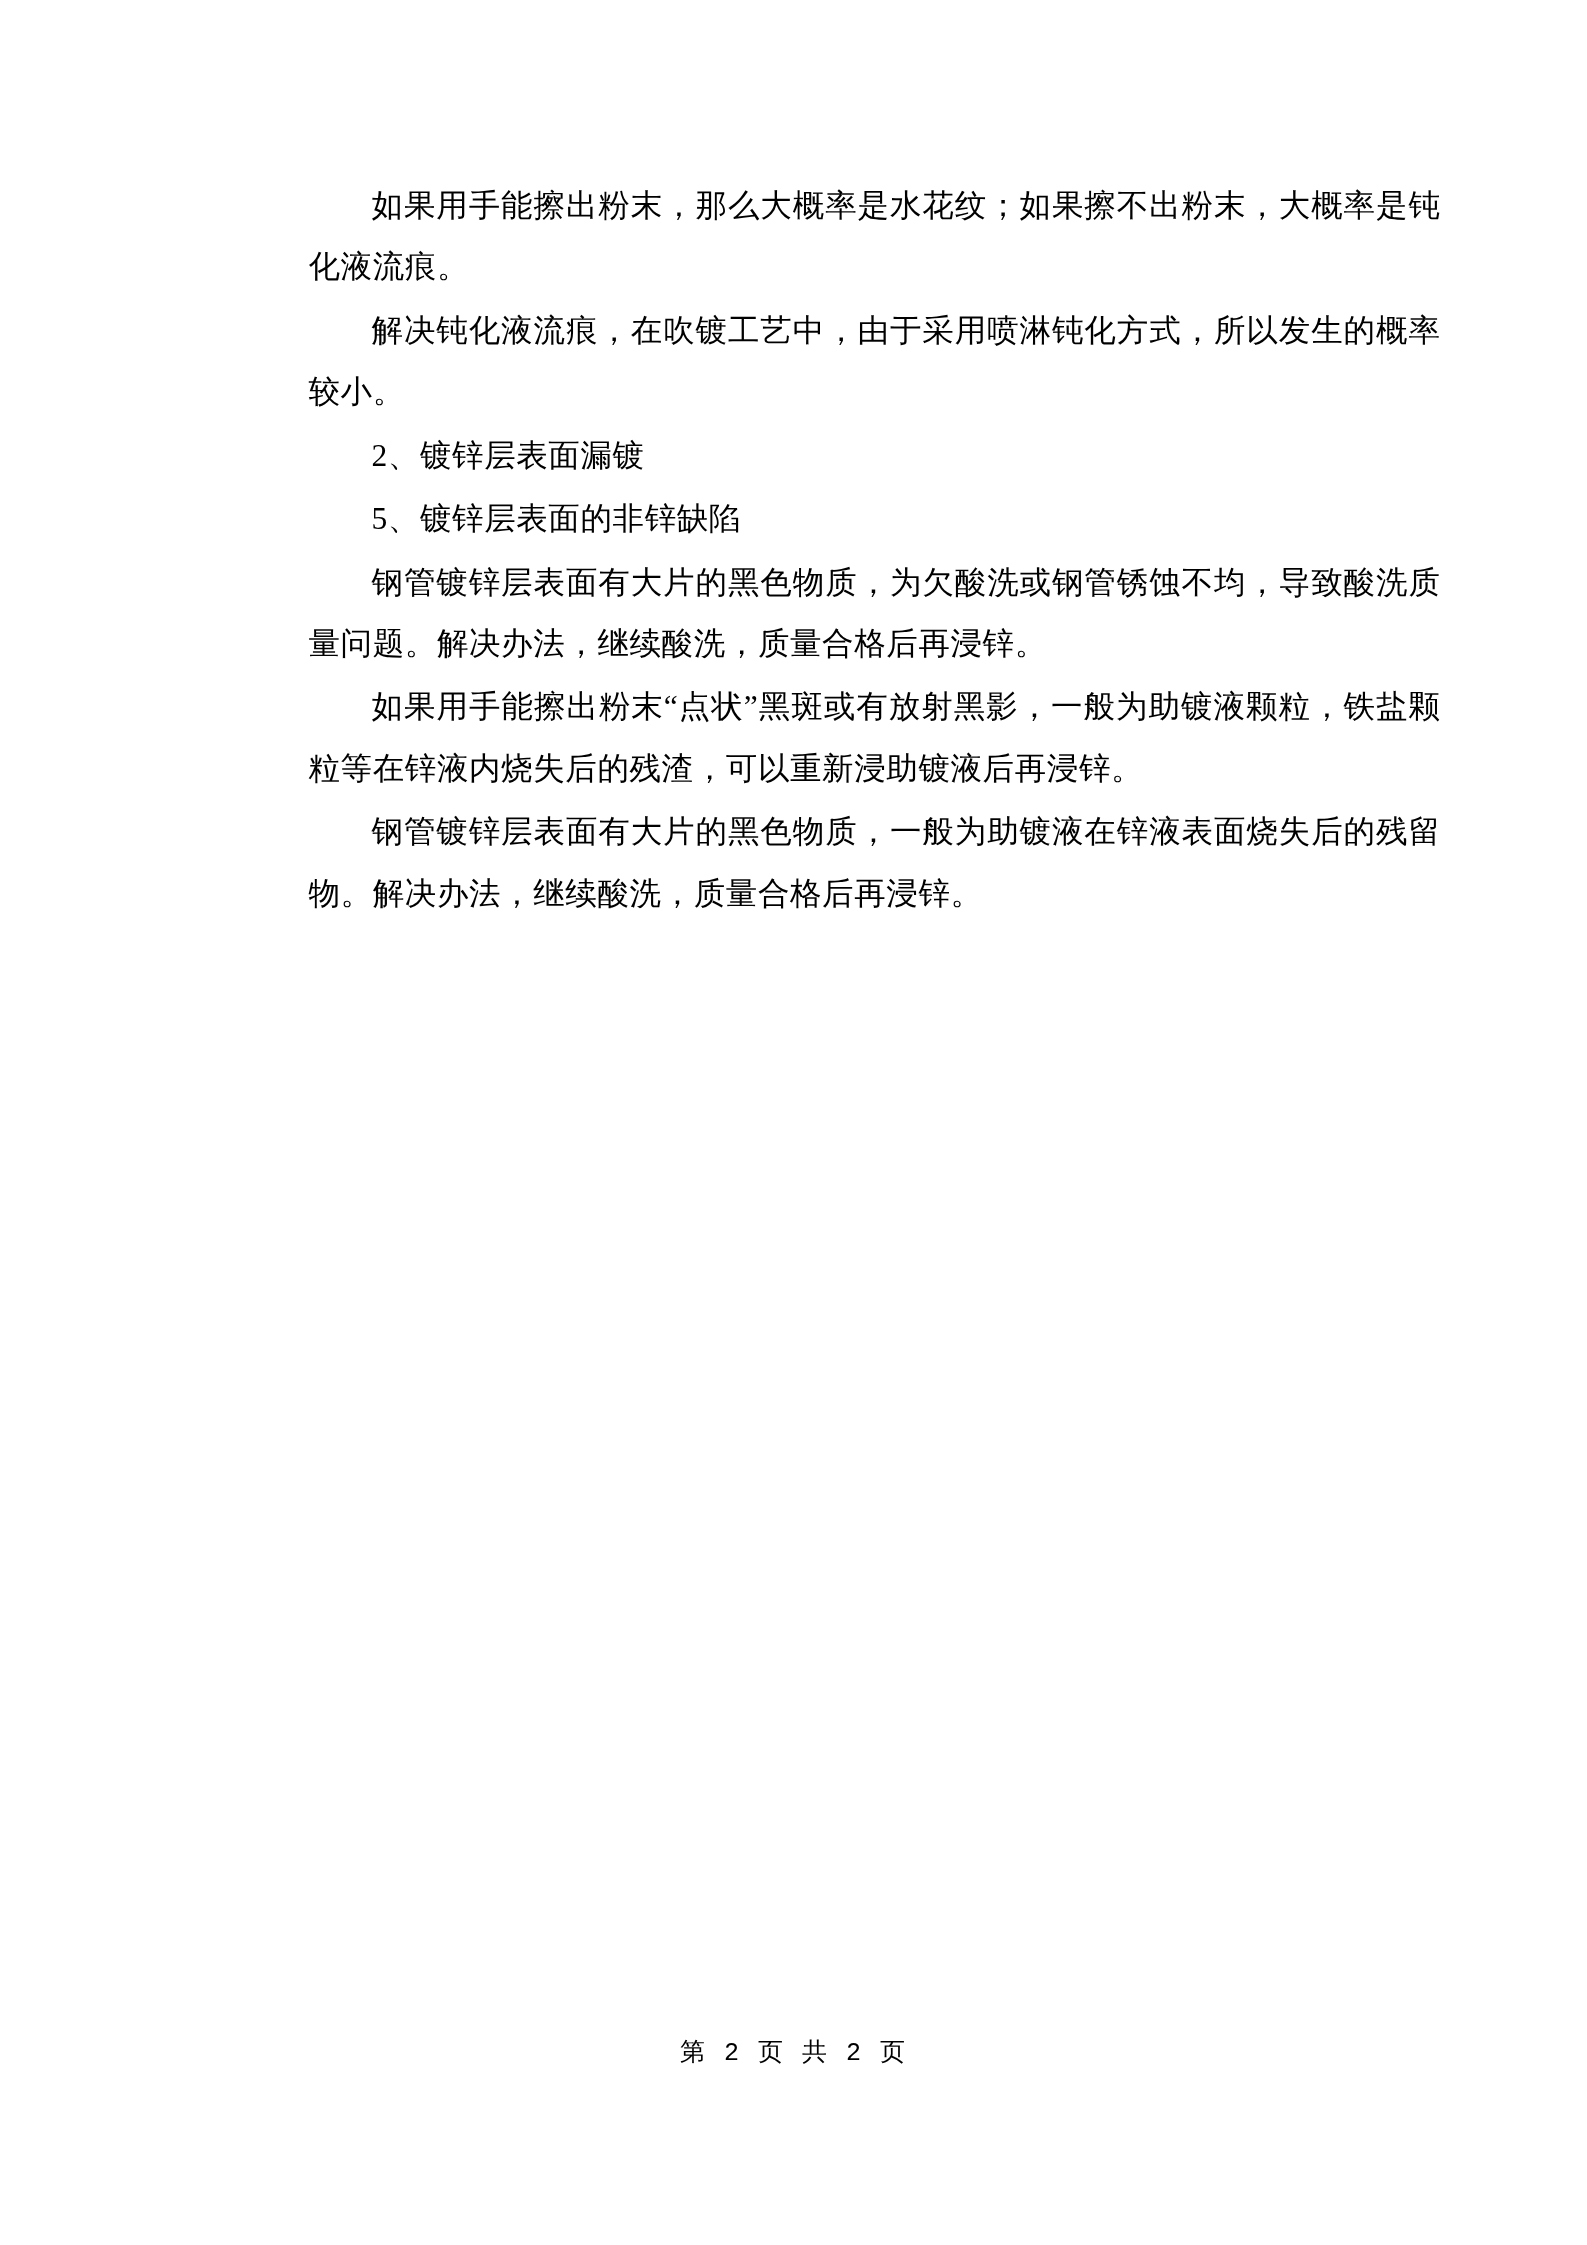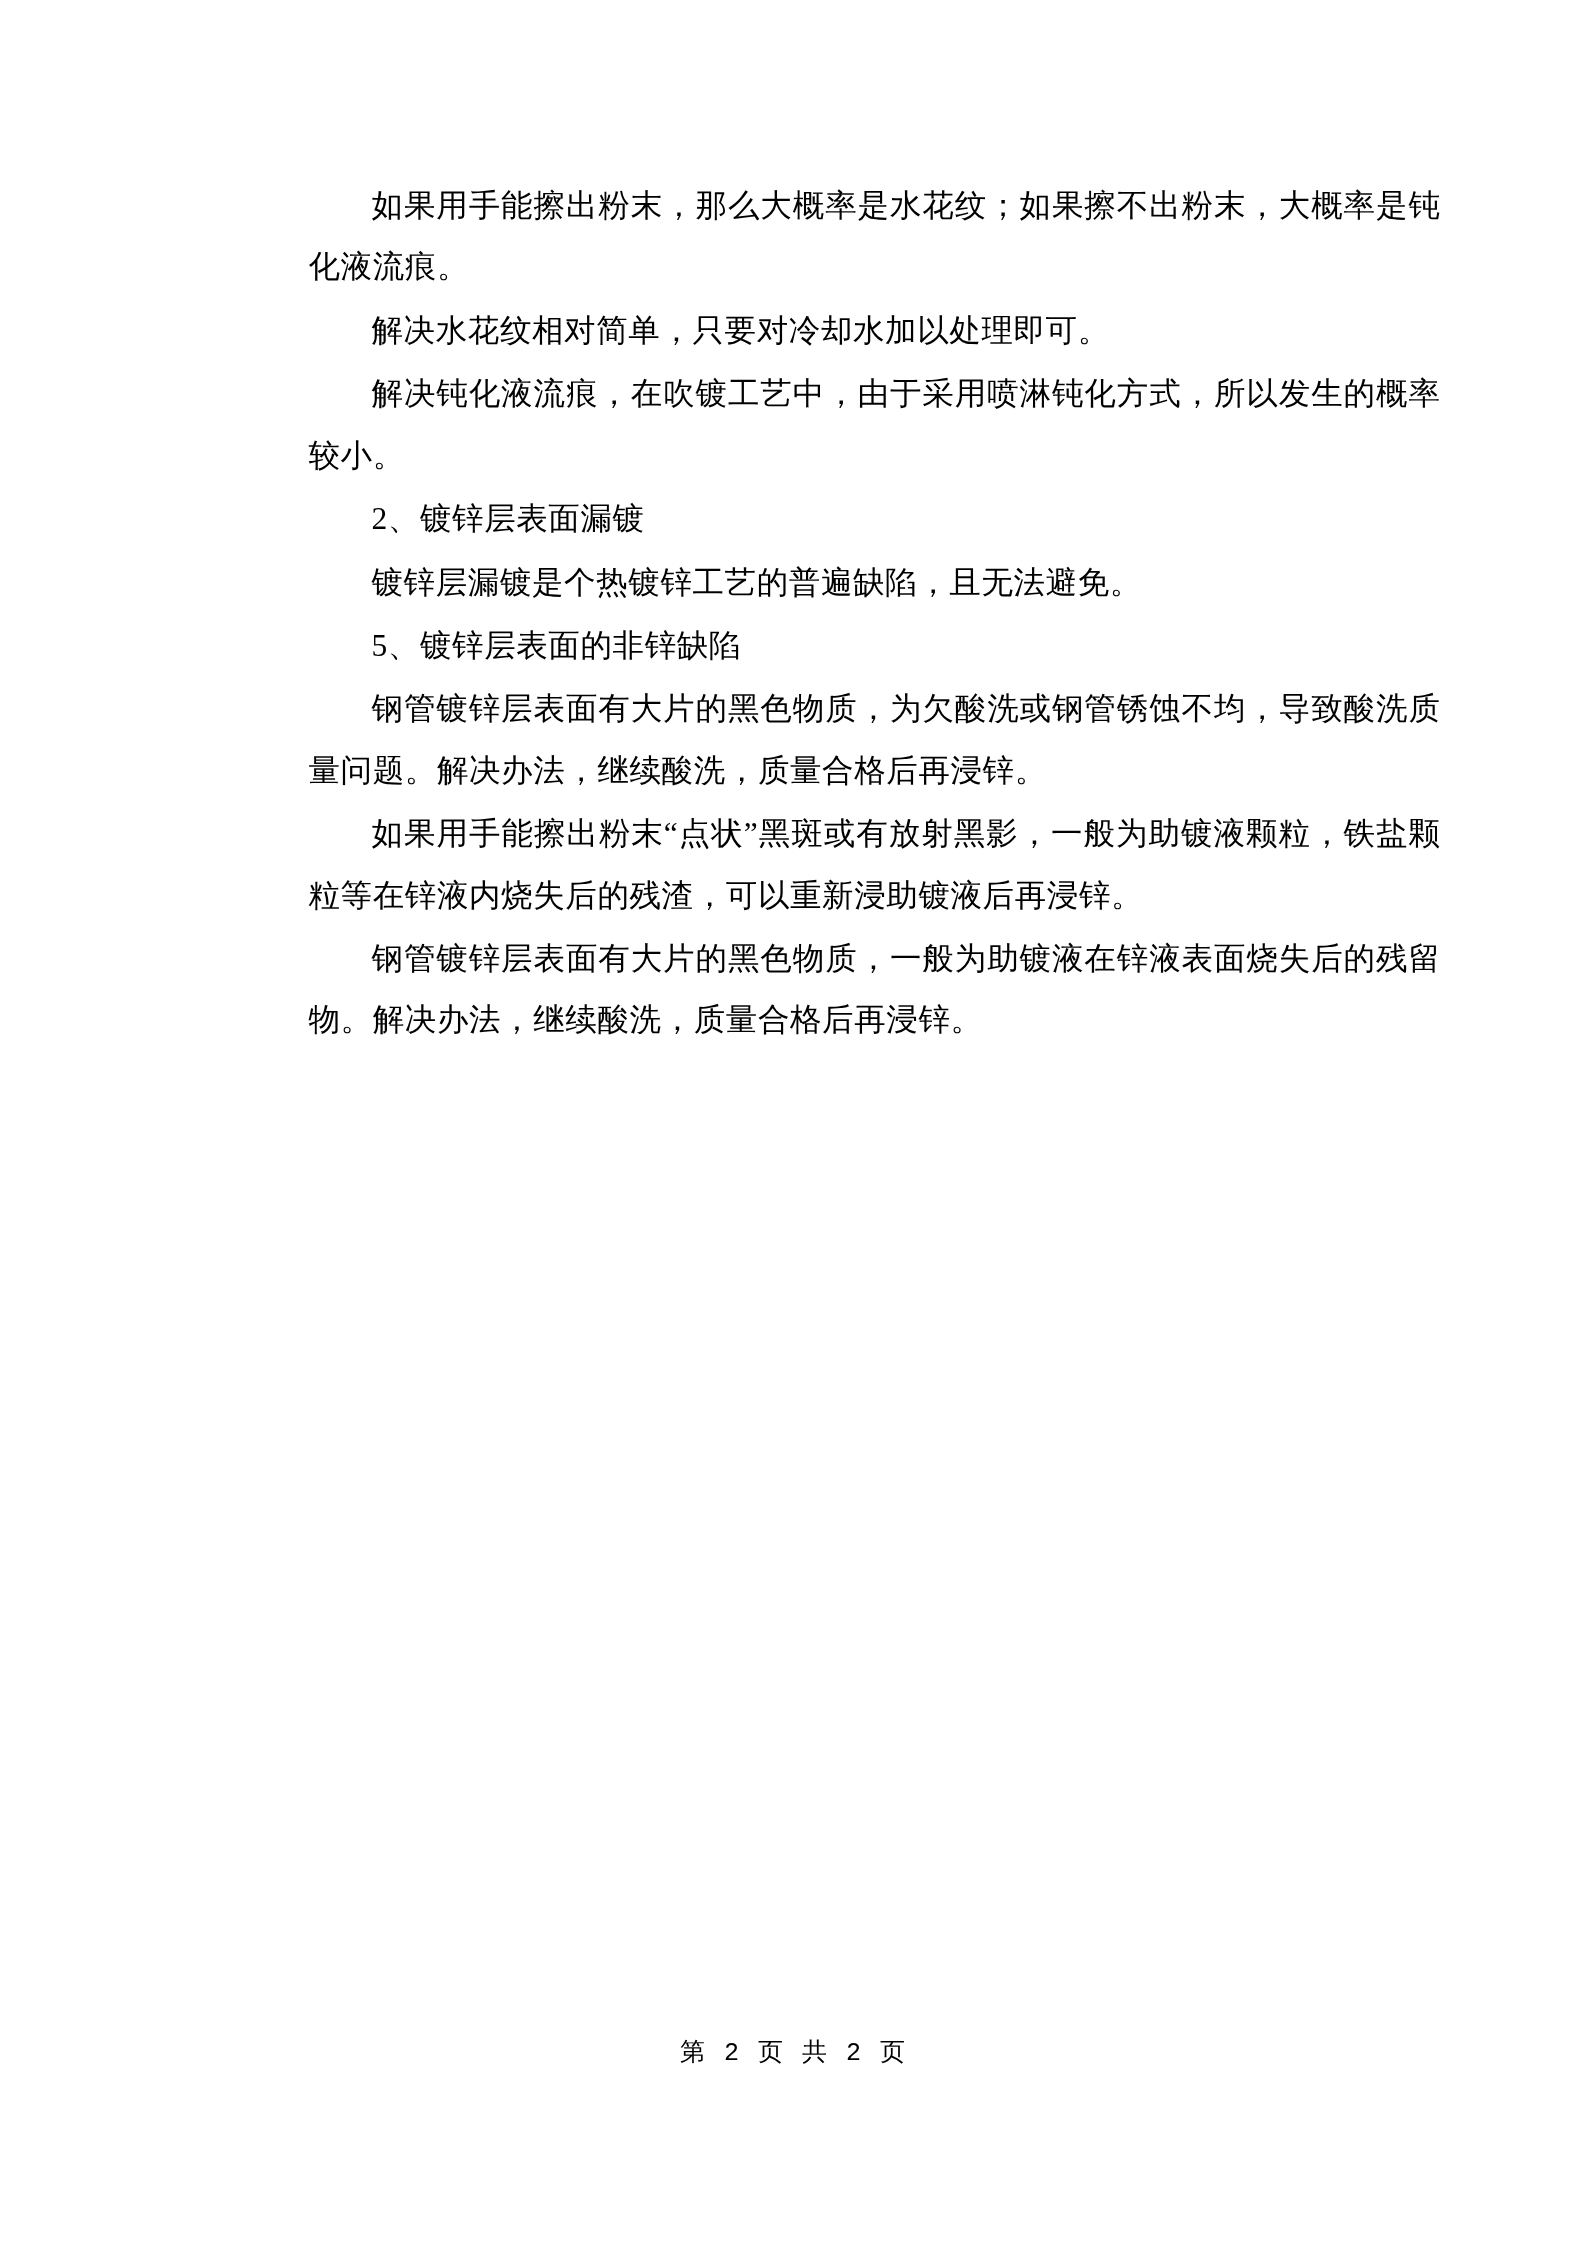--- a/index.html
+++ b/index.html
@@ -47,23 +47,21 @@
     font-family: Liberation Mono, monospace;
     color: #000000;
   }
 </style>
 </head>
 <body>
 
 <div class="page">
   <div class="content">
     <p class="para">如果用手能擦出粉末，那么大概率是水花纹；如果擦不出粉末，大概率是钝化液流痕。</p>
-    <p class="para">解决水花纹相对简单，只要对冷却水加以处理即可。</p>
     <p class="para">解决钝化液流痕，在吹镀工艺中，由于采用喷淋钝化方式，所以发生的概率较小。</p>
     <p class="para">2、镀锌层表面漏镀</p>
-    <p class="para">镀锌层漏镀是个热镀锌工艺的普遍缺陷，且无法避免。</p>
     <p class="para">5、镀锌层表面的非锌缺陷</p>
     <p class="para">钢管镀锌层表面有大片的黑色物质，为欠酸洗或钢管锈蚀不均，导致酸洗质量问题。解决办法，继续酸洗，质量合格后再浸锌。</p>
     <p class="para">如果用手能擦出粉末“点状”黑斑或有放射黑影，一般为助镀液颗粒，铁盐颗粒等在锌液内烧失后的残渣，可以重新浸助镀液后再浸锌。</p>
     <p class="para">钢管镀锌层表面有大片的黑色物质，一般为助镀液在锌液表面烧失后的残留物。解决办法，继续酸洗，质量合格后再浸锌。</p>
   </div>
   <div class="footer">第 2 页 共 2 页</div>
 </div>
 
 </body></html>

